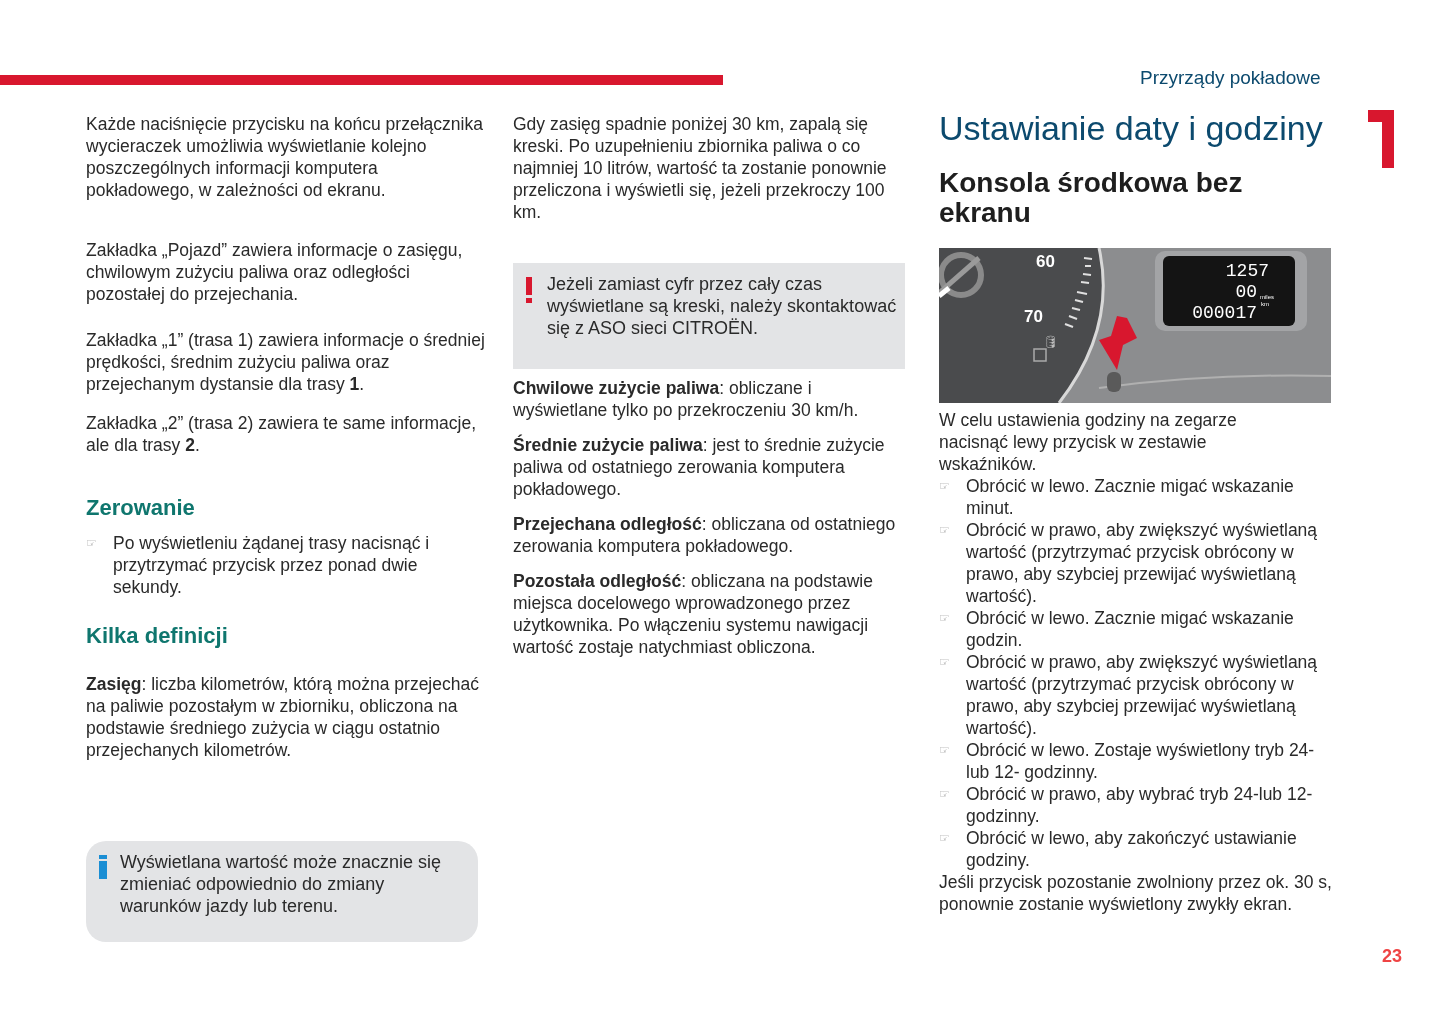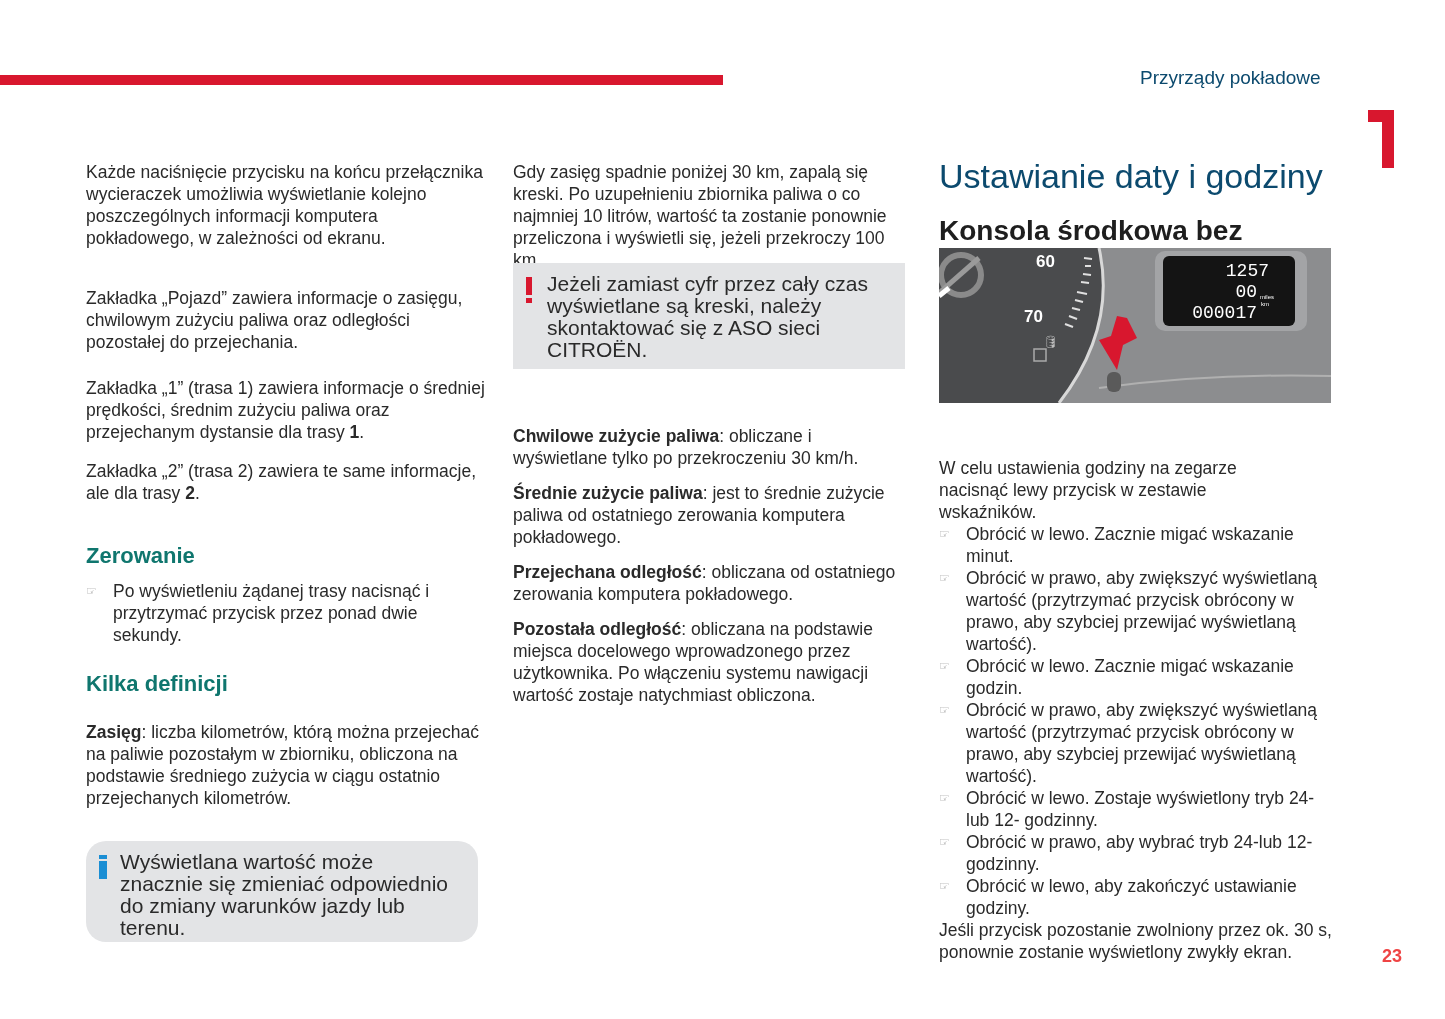--- a/index.html
+++ b/index.html
@@ -3,38 +3,38 @@
 <meta charset="utf-8">
 <style>
   html, body { margin:0; padding:0; background:#ffffff; }
   body { width:1445px; height:1019px; position:relative; overflow:hidden;
          font-family:"Liberation Sans", sans-serif; color:#2a2a2a; }
   .redbar { position:absolute; left:0; top:75px; width:723px; height:10px; background:#d8172e; }
   .header-title { position:absolute; left:1140px; top:67px; font-size:19px; color:#0c4a6e; }
   .chapter-num { position:absolute; left:1368px; top:110px; width:26px; height:58px; }
   .page-num { position:absolute; left:1382px; top:946px; font-size:18px; font-weight:bold; color:#ef4444; }
 
-  .col { position:absolute; font-size:17.5px; line-height:22px;margin-top:48px; }
+  .col { position:absolute; font-size:17.5px; line-height:22px; }
   .col1 { left:86px; top:113px; width:400px; }
   .col2 { left:513px; top:113px; width:395px; }
   .col3 { left:939px; top:108px; width:395px; }
 
   p { margin:0; }
   .h2 { font-size:22px; font-weight:bold; color:#0f766e; line-height:32px; }
   .h1 { font-size:34px; color:#0c4a6e; line-height:40px; }
   .h2b { font-size:28px; font-weight:bold; color:#1e1e1e; line-height:30px; }
   .b { font-weight:bold; }
 
   .bullet { position:relative; padding-left:27px; }
   .bullet .hand { position:absolute; left:0; top:0; font-size:12px; color:#8a8a8a; }
 
   .note { background:#e3e4e6; position:relative; }
   .note-warn { position:absolute; left:513px; top:263px; width:392px; height:106px; }
   .note-info { position:absolute; left:86px; top:841px; width:392px; height:101px;border-radius:20px; }
-  .note .txt { position:absolute; left:34px; font-size:21px; line-height:22px; }
+  .note .txt { position:absolute; left:34px; font-size:18px; line-height:22px; }
   .note-warn .txt { top:10px; }
   .note-info .txt { top:10px; }
   .excl { position:absolute; left:13px; top:14px; width:6px; height:26px; }
   .excl .bar { width:6px; height:18px; background:#d8172e; }
   .excl .dot { width:6px; height:5px; background:#d8172e; margin-top:3px; }
   .ibar { position:absolute; left:13px; top:14px; width:8px; }
   .ibar .dot { width:8px; height:4px; background:#1a8ed4; }
   .ibar .stem { width:8px; height:18px; background:#1a8ed4; margin-top:2px; }
 
   .dash-img { position:absolute; left:939px; top:248px; width:392px; height:155px; background:#22c55e; overflow:hidden; }

